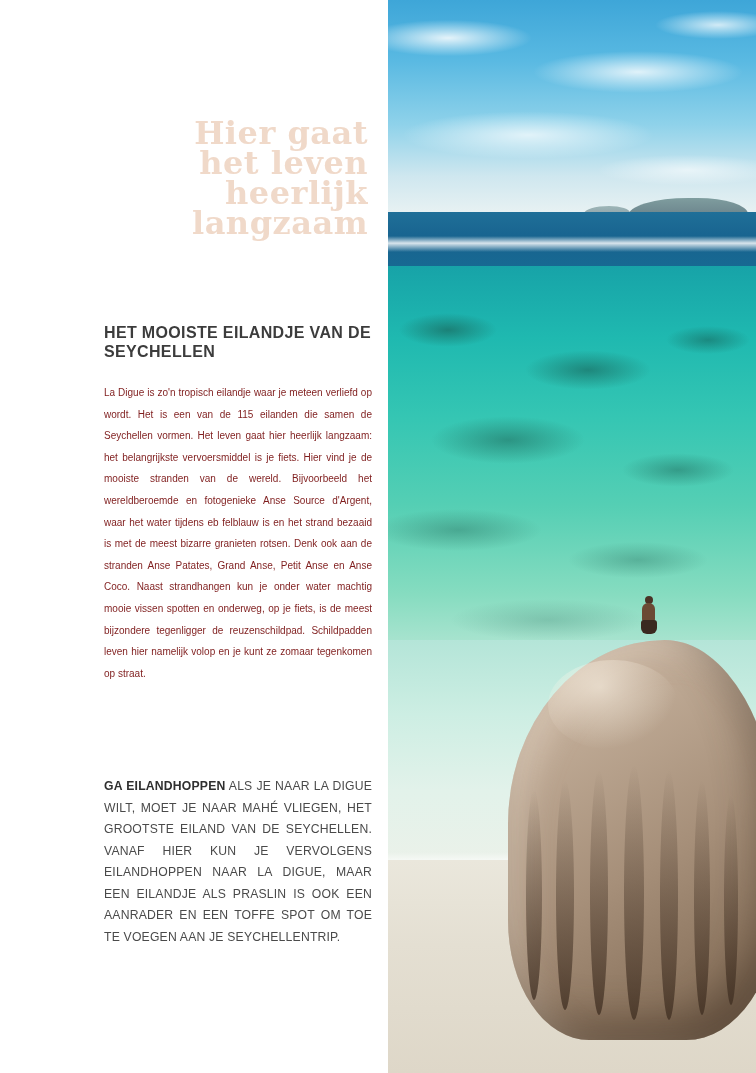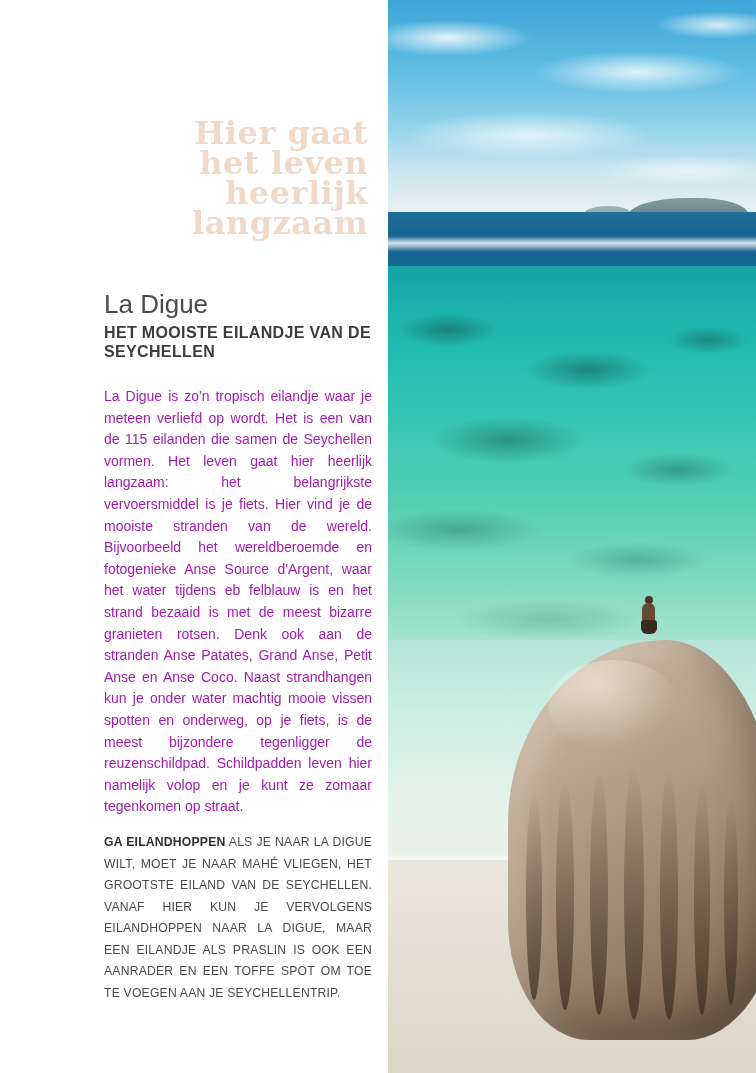--- a/index.html
+++ b/index.html
@@ -72,31 +72,31 @@
     letter-spacing: 0.35px;
     color: #3c3c3c;
     text-transform: uppercase;
   }
 
   .body-copy {
     position: absolute;
     left: 104px;
     top: 372px;
     width: 268px;
-    font-size: 14px;
+    font-size: 10px;
     line-height: 21.6px;
-    color: #a21caf;
+    color: #7f1d1d;
     text-align: justify;
     text-justify: inter-word;
   }
 
   .callout {
     position: absolute;
     left: 104px;
-    top: 820px;
+    top: 764px;
     width: 268px;
     font-size: 12.2px;
     line-height: 21.5px;
     letter-spacing: 0.2px;
     color: #4a4a4a;
     text-transform: uppercase;
     text-align: justify;
   }
   .callout b {
     font-weight: 700;
@@ -267,21 +267,20 @@
 
 <div class="page">
 
   <div class="text-col">
 
     <div class="display-title">Hier gaat
 het leven
 heerlijk
 langzaam</div>
 
-    <h1 class="headline">La Digue</h1>
 
     <h2 class="subhead">Het mooiste eilandje van de Seychellen</h2>
 
     <p class="body-copy">La Digue is zo'n tropisch eilandje waar je meteen verliefd op wordt. Het is een van de 115 eilanden die samen de Seychellen vormen. Het leven gaat hier heerlijk langzaam: het belangrijkste vervoersmiddel is je fiets. Hier vind je de mooiste stranden van de wereld. Bijvoorbeeld het wereldberoemde en fotogenieke Anse Source d'Argent, waar het water tijdens eb felblauw is en het strand bezaaid is met de meest bizarre granieten rotsen. Denk ook aan de stranden Anse Patates, Grand Anse, Petit Anse en Anse Coco. Naast strandhangen kun je onder water machtig mooie vissen spotten en onderweg, op je fiets, is de meest bijzondere tegenligger de reuzenschildpad. Schildpadden leven hier namelijk volop en je kunt ze zomaar tegenkomen op straat.</p>
 
     <p class="callout">
       <b>Ga eilandhoppen</b><span> als je naar La Digue wilt, moet je naar Mahé vliegen, het grootste eiland van de Seychellen. Vanaf hier kun je vervolgens eilandhoppen naar La Digue, maar een eilandje als Praslin is ook een aanrader en een toffe spot om toe te voegen aan je Seychellentrip.</span>
     </p>
 
   </div>

